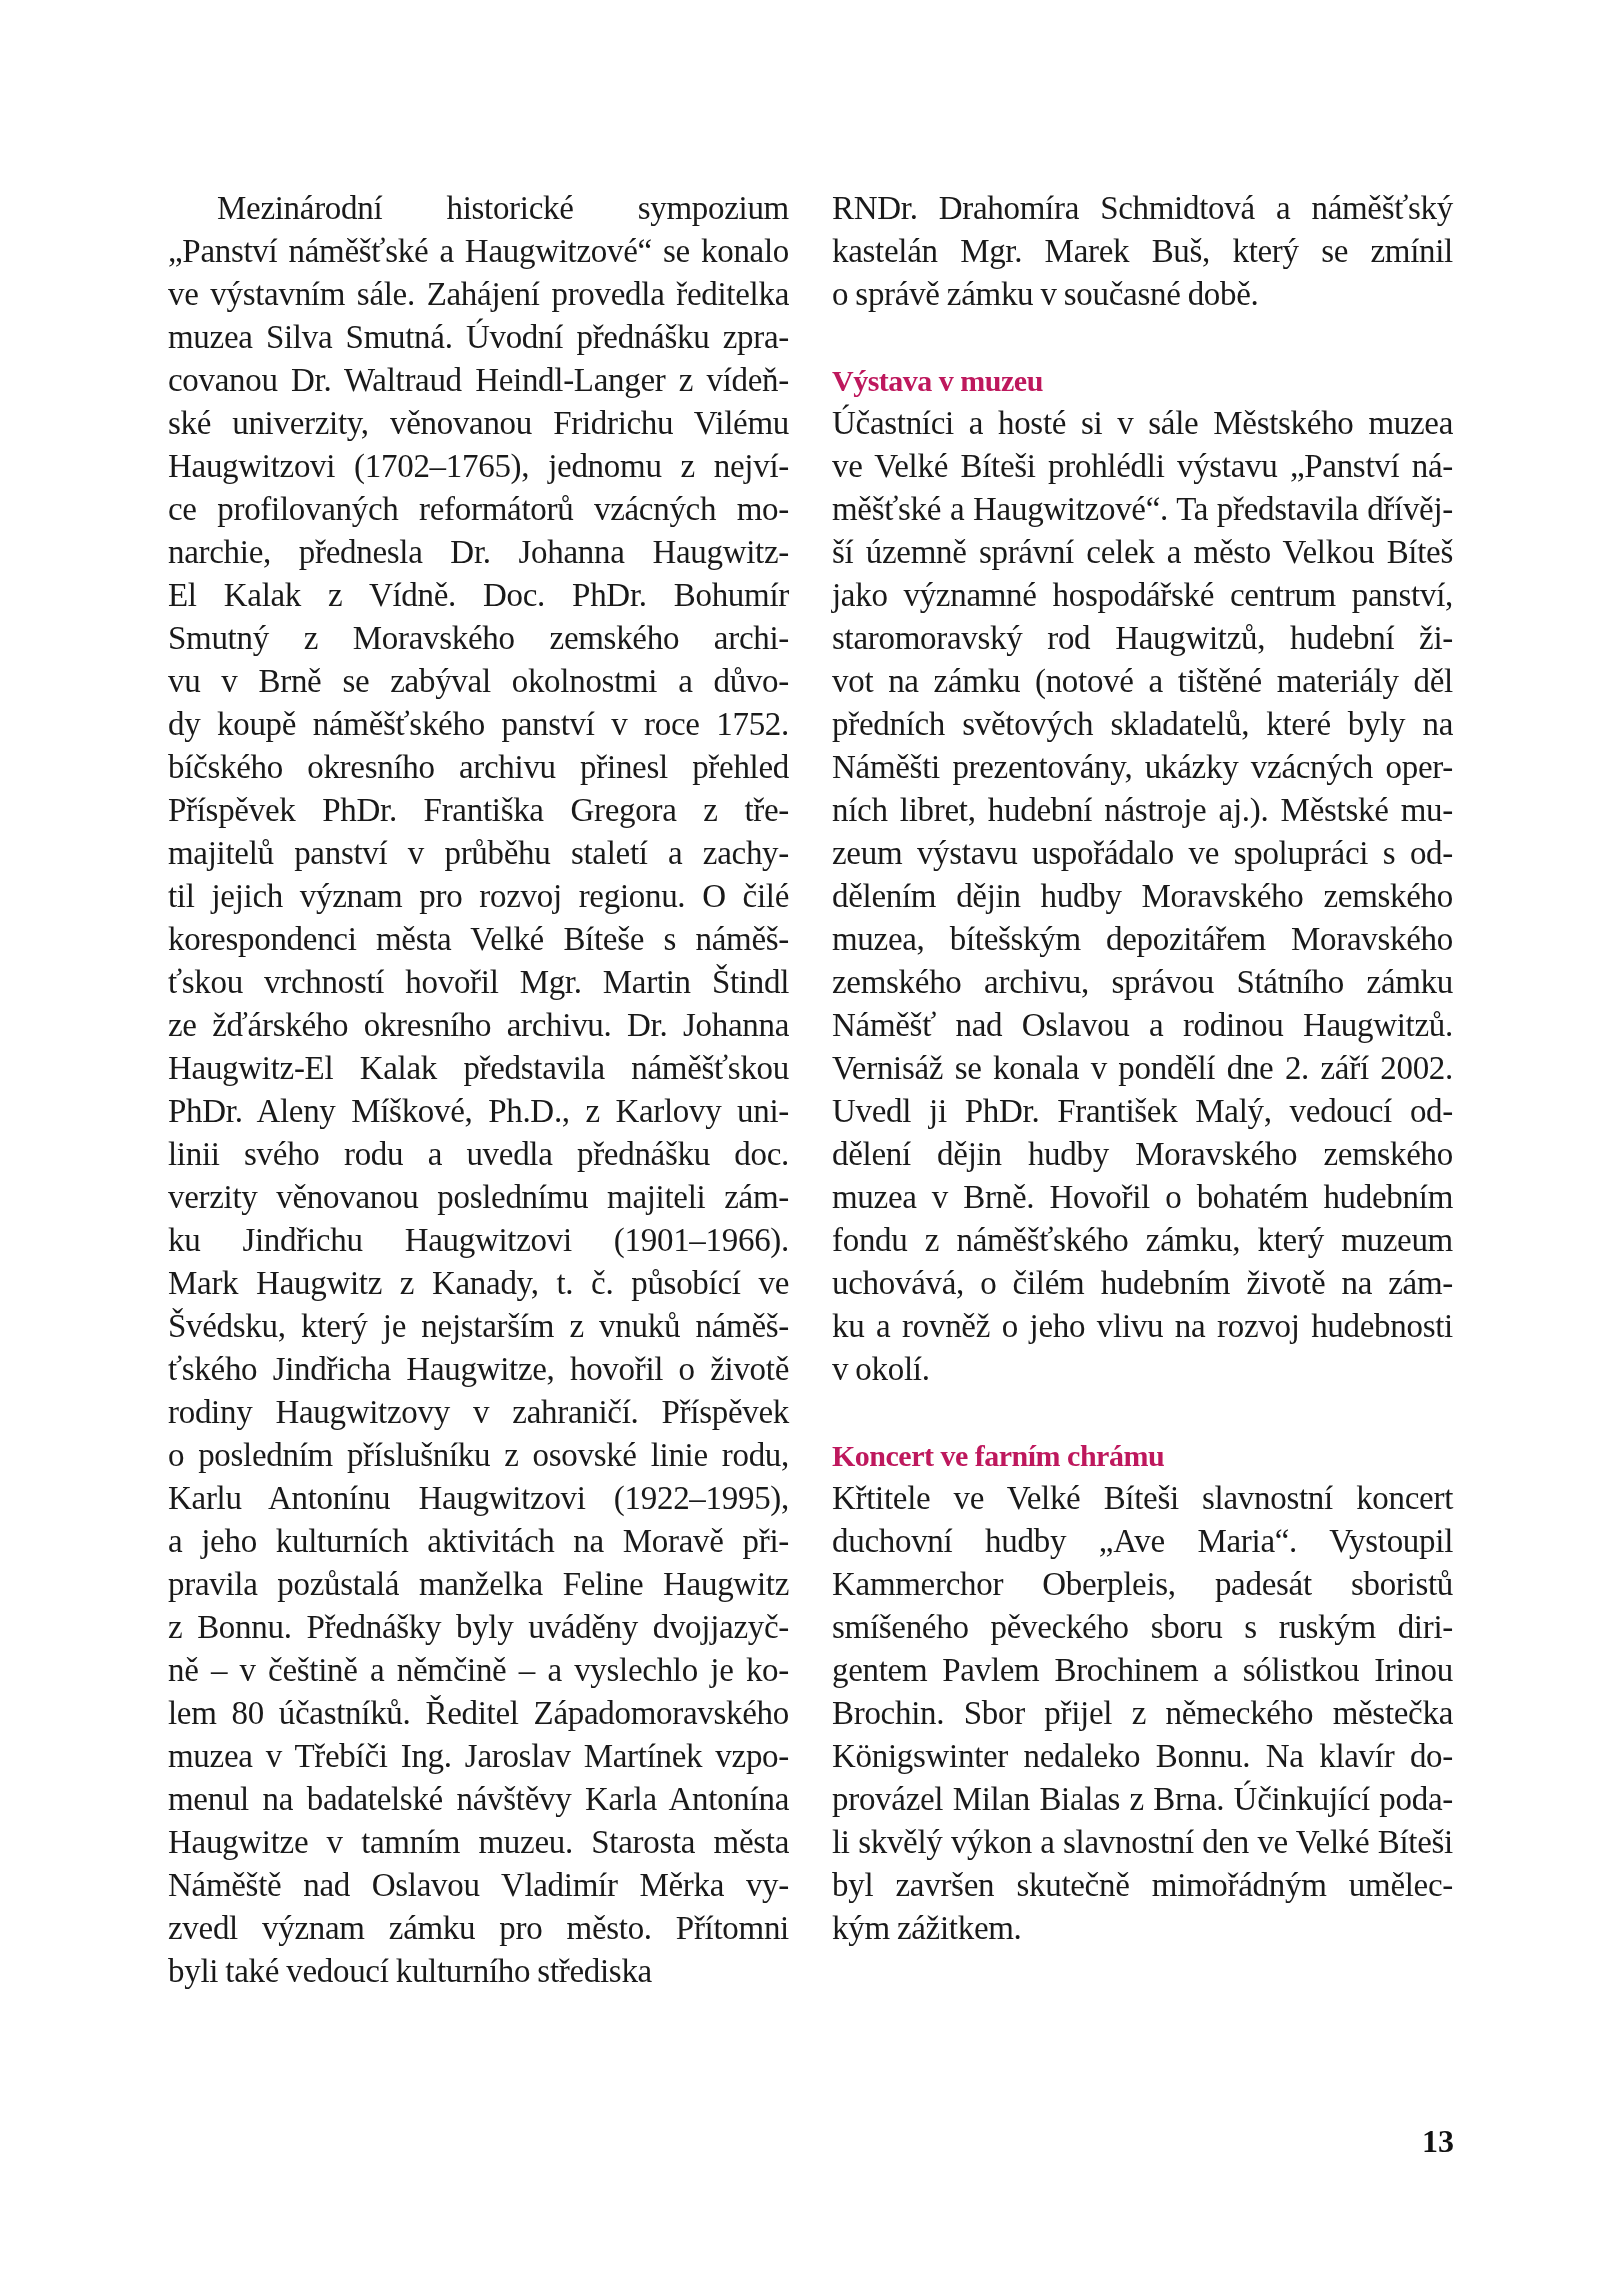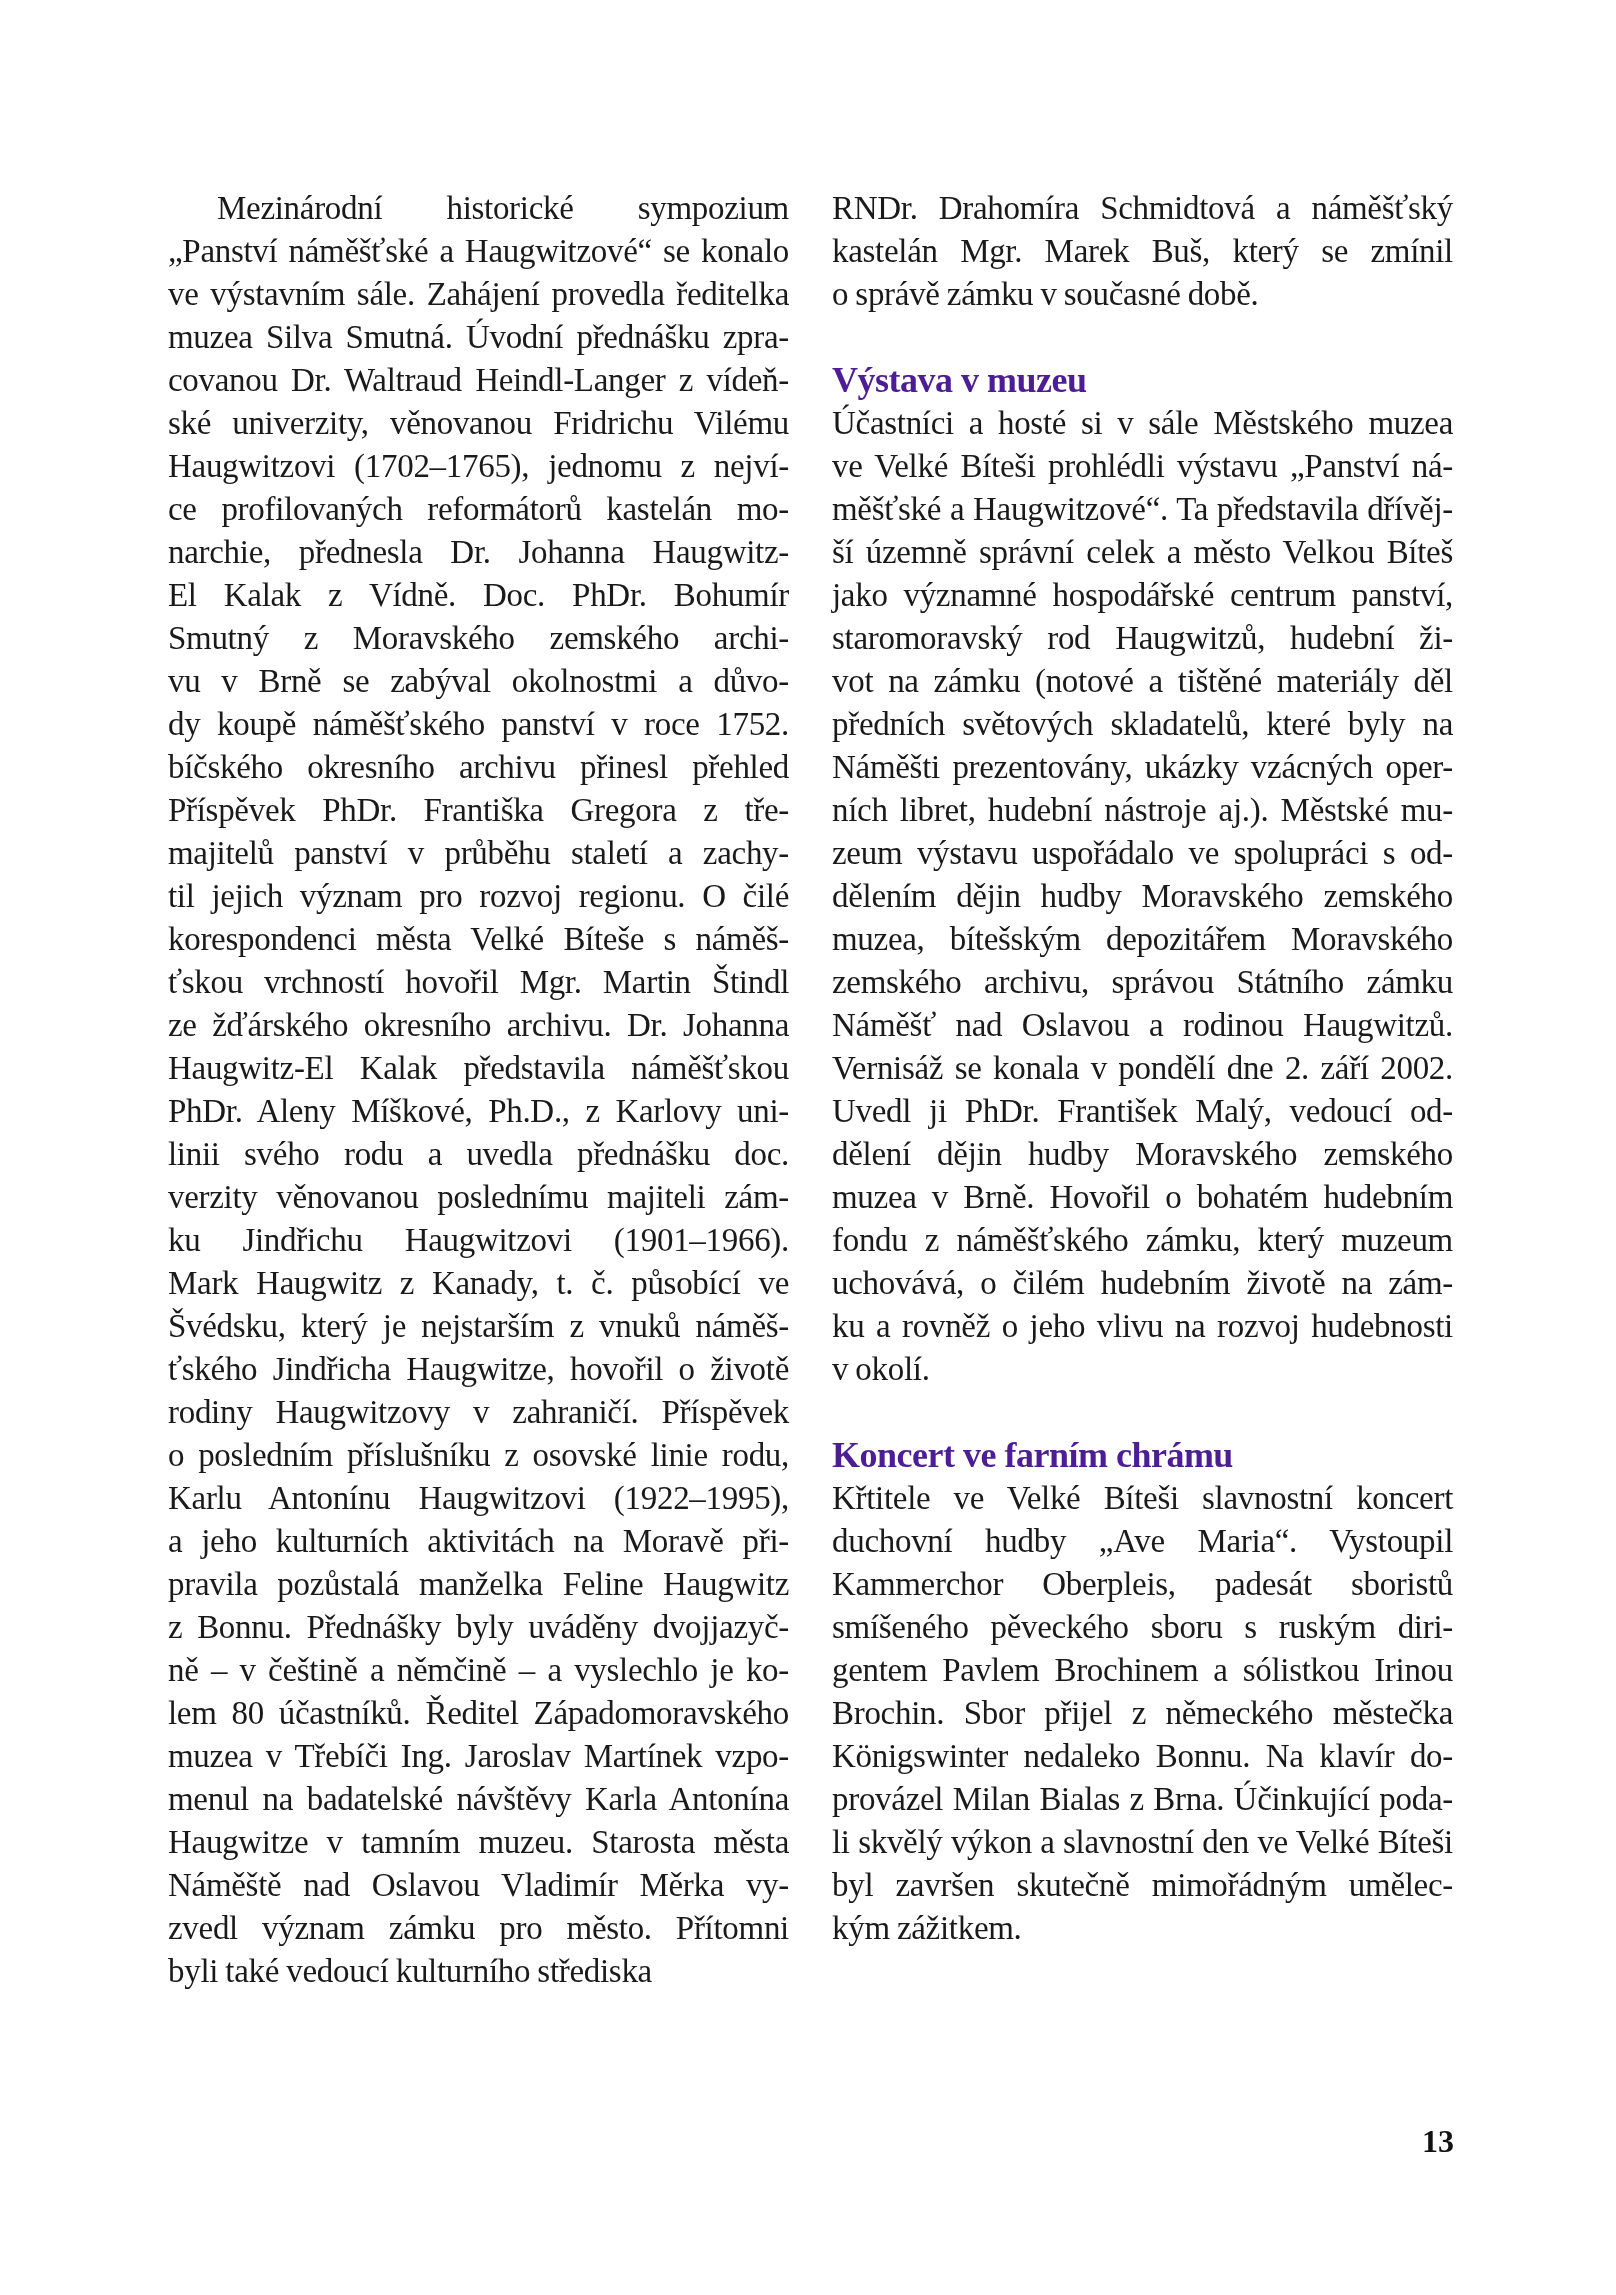--- a/index.html
+++ b/index.html
@@ -43,27 +43,27 @@
   .line.last {
     text-align: center;
     text-align-last: left;
   }
   .line.indent {
     text-indent: 49px;
   }
   .line.blank { height: 43px; }
   .heading {
     display: block;
-    font-size: 36px;
+    font-size: 30px;
     line-height: 43px;
     height: 43px;
     font-weight: bold;
     letter-spacing: -0.5px;
     white-space: nowrap;
-    color: #4c1d95;
+    color: #be185d;
   }
   .page-number {
     position: absolute;
     left: 1422px;
     top: 2123px;
     font-size: 32px;
     font-weight: bold;
     font-family: "Liberation Serif", "DejaVu Serif", serif;
     color: #111111;
   }
@@ -75,21 +75,21 @@
 
   <div class="column col-left">
     <div id="left-paragraph">
         <span class="line indent">Mezinárodní historické sympozium</span>
         <span class="line">„Panství náměšťské a Haugwitzové“ se konalo</span>
         <span class="line">ve výstavním sále. Zahájení provedla ředitelka</span>
         <span class="line">muzea Silva Smutná. Úvodní přednášku zpra-</span>
         <span class="line">covanou Dr. Waltraud Heindl-Langer z vídeň-</span>
         <span class="line">ské univerzity, věnovanou Fridrichu Vilému</span>
         <span class="line">Haugwitzovi (1702–1765), jednomu z nejví-</span>
-        <span class="line">ce profilovaných reformátorů kastelán mo-</span>
+        <span class="line">ce profilovaných reformátorů vzácných mo-</span>
         <span class="line">narchie, přednesla Dr. Johanna Haugwitz-</span>
         <span class="line">El Kalak z Vídně. Doc. PhDr. Bohumír</span>
         <span class="line">Smutný z Moravského zemského archi-</span>
         <span class="line">vu v Brně se zabýval okolnostmi a důvo-</span>
         <span class="line">dy koupě náměšťského panství v roce 1752.</span>
         <span class="line">bíčského okresního archivu přinesl přehled</span>
         <span class="line">Příspěvek PhDr. Františka Gregora z tře-</span>
         <span class="line">majitelů panství v průběhu staletí a zachy-</span>
         <span class="line">til jejich význam pro rozvoj regionu. O čilé</span>
         <span class="line">korespondenci města Velké Bíteše s náměš-</span>

